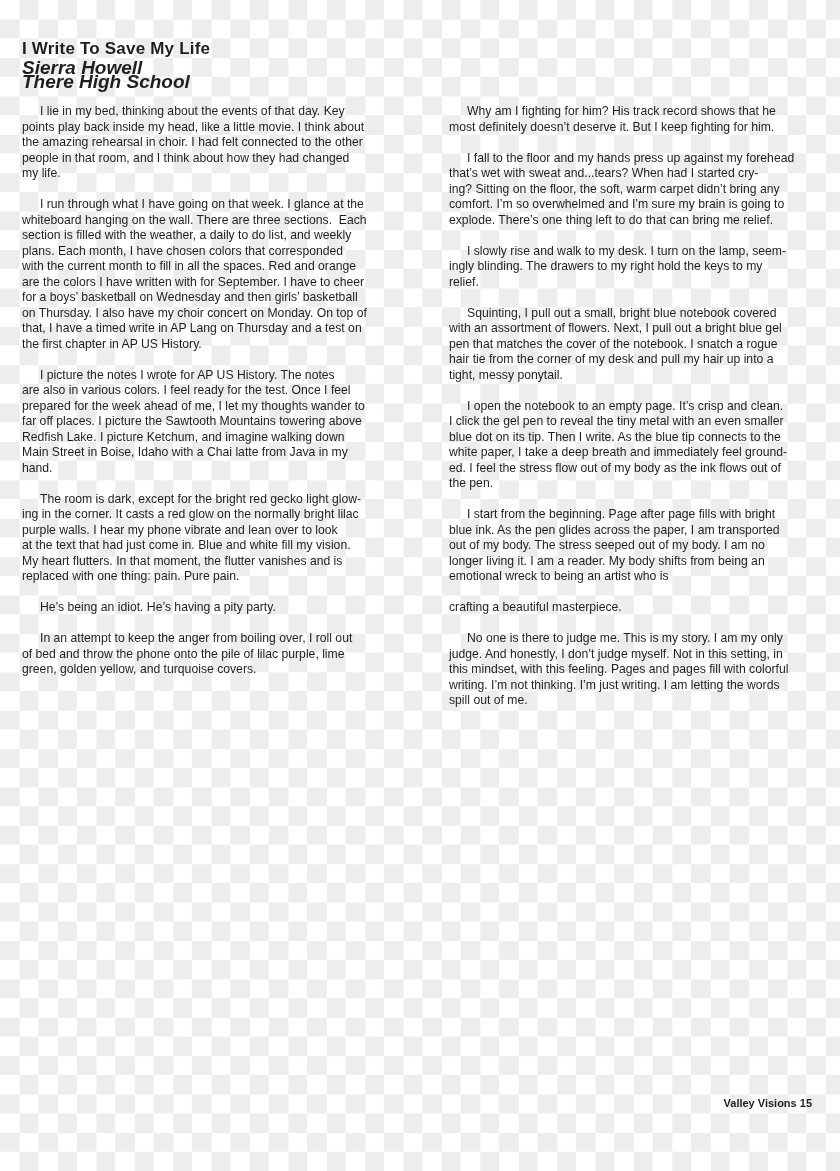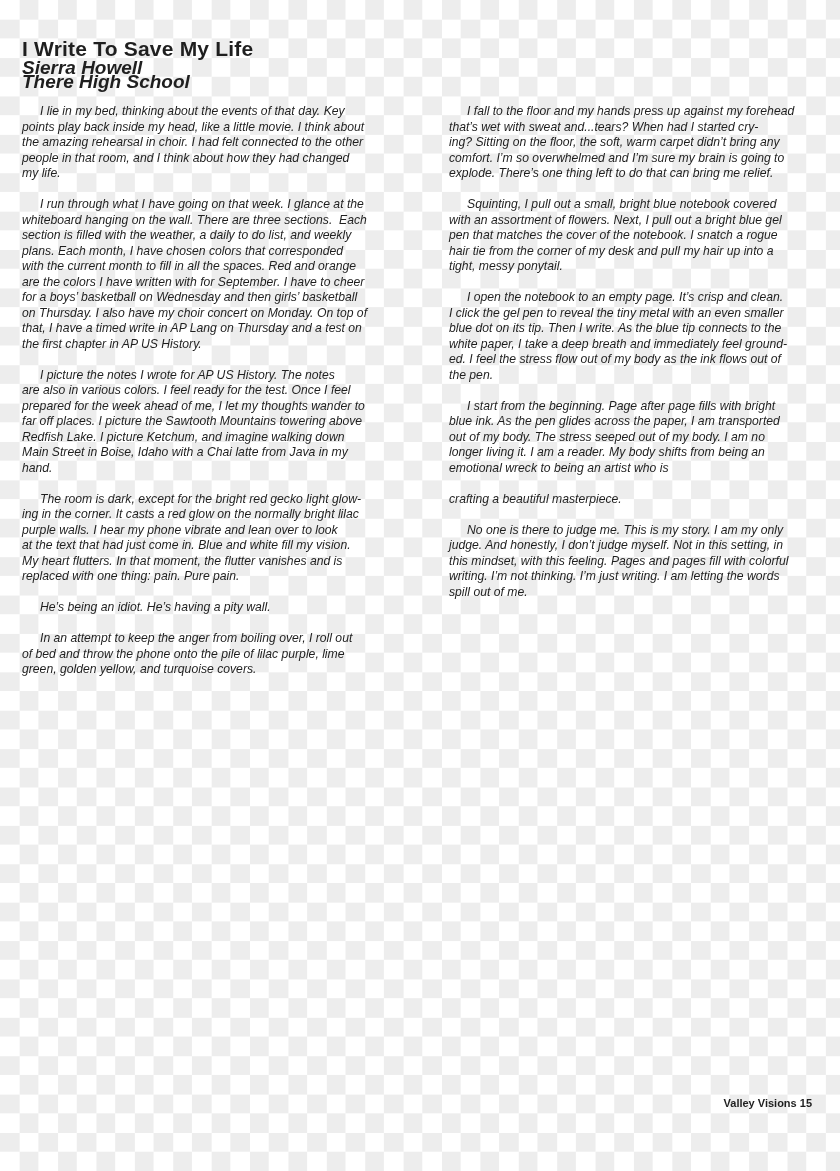--- a/index.html
+++ b/index.html
@@ -23,40 +23,39 @@
     font-family: "Liberation Sans", sans-serif;
     color: var(--text-color, #1f1f1f);
   }
   .header {
     position: absolute;
     left: 22px;
     top: 36px;
   }
   .doc-title {
     margin: 0;
-    font-size: 21px;
+    font-size: 17px;
     font-weight: bold;
     line-height: 25px;
     letter-spacing: 0.2px;
     white-space: pre;
   }
   .byline {
     margin: 0;
     font-size: 19px;
     font-weight: bold;
     font-style: italic;
     line-height: 14px;
     white-space: pre;
   }
   .column {
     position: absolute;
     top: 104px;
     font-size: 12.2px;
     line-height: 15.5px;
-    font-style: italic;
   }
   .column-left  { left: 22px;  width: 412px; }
   .column-right { left: 449px; width: 386px; }
   .para {
     margin: 15.5px 0 0 0;
     white-space: pre;      
   }
   .para:first-child { margin-top: 0; }
   .para.indent { text-indent: 18px; }
   .para.gap-large { margin-top: 46px; }
@@ -102,31 +101,36 @@
 far off places. I picture the Sawtooth Mountains towering above
 Redfish Lake. I picture Ketchum, and imagine walking down
 Main Street in Boise, Idaho with a Chai latte from Java in my
 hand.</p>
       <p class="para indent">The room is dark, except for the bright red gecko light glow-
 ing in the corner. It casts a red glow on the normally bright lilac
 purple walls. I hear my phone vibrate and lean over to look
 at the text that had just come in. Blue and white fill my vision.
 My heart flutters. In that moment, the flutter vanishes and is
 replaced with one thing: pain. Pure pain.</p>
-      <p class="para indent">He’s being an idiot. He’s having a pity wall.</p>
+      <p class="para indent">He’s being an idiot. He’s having a pity party.</p>
       <p class="para indent">In an attempt to keep the anger from boiling over, I roll out
 of bed and throw the phone onto the pile of lilac purple, lime
 green, golden yellow, and turquoise covers.</p>
     </div>
   <div class="column column-right" id="col-right">
+      <p class="para indent">Why am I fighting for him? His track record shows that he
+most definitely doesn’t deserve it. But I keep fighting for him.</p>
       <p class="para indent">I fall to the floor and my hands press up against my forehead
 that’s wet with sweat and...tears? When had I started cry-
 ing? Sitting on the floor, the soft, warm carpet didn’t bring any
 comfort. I’m so overwhelmed and I’m sure my brain is going to
 explode. There’s one thing left to do that can bring me relief.</p>
+      <p class="para indent">I slowly rise and walk to my desk. I turn on the lamp, seem-
+ingly blinding. The drawers to my right hold the keys to my
+relief.</p>
       <p class="para indent">Squinting, I pull out a small, bright blue notebook covered
 with an assortment of flowers. Next, I pull out a bright blue gel
 pen that matches the cover of the notebook. I snatch a rogue
 hair tie from the corner of my desk and pull my hair up into a
 tight, messy ponytail.</p>
       <p class="para indent">I open the notebook to an empty page. It’s crisp and clean.
 I click the gel pen to reveal the tiny metal with an even smaller
 blue dot on its tip. Then I write. As the blue tip connects to the
 white paper, I take a deep breath and immediately feel ground-
 ed. I feel the stress flow out of my body as the ink flows out of

